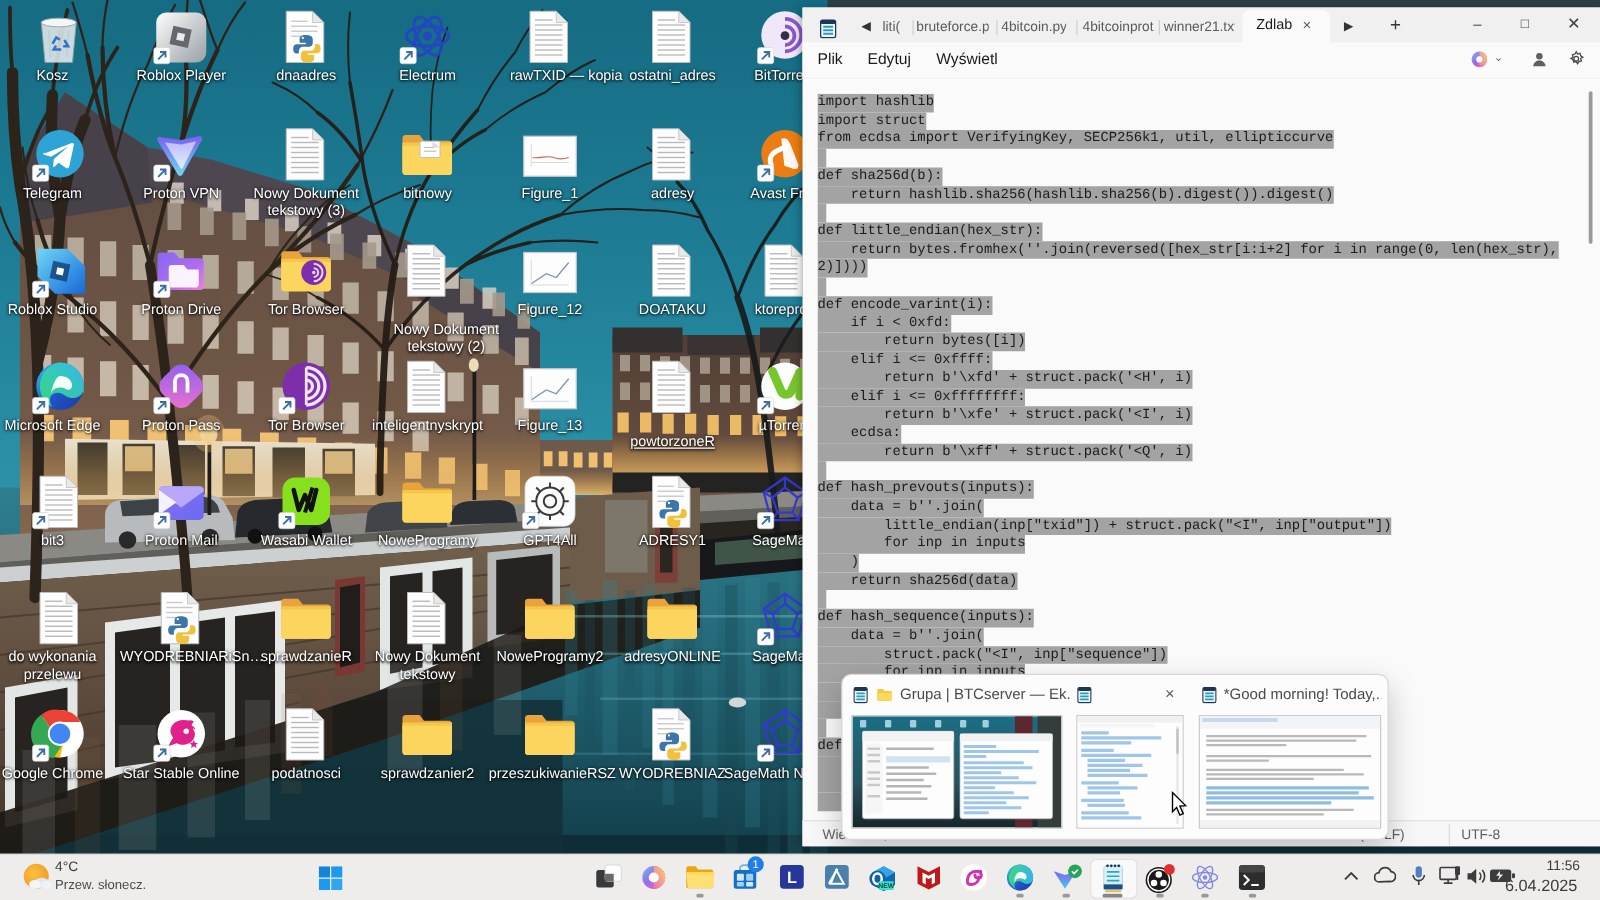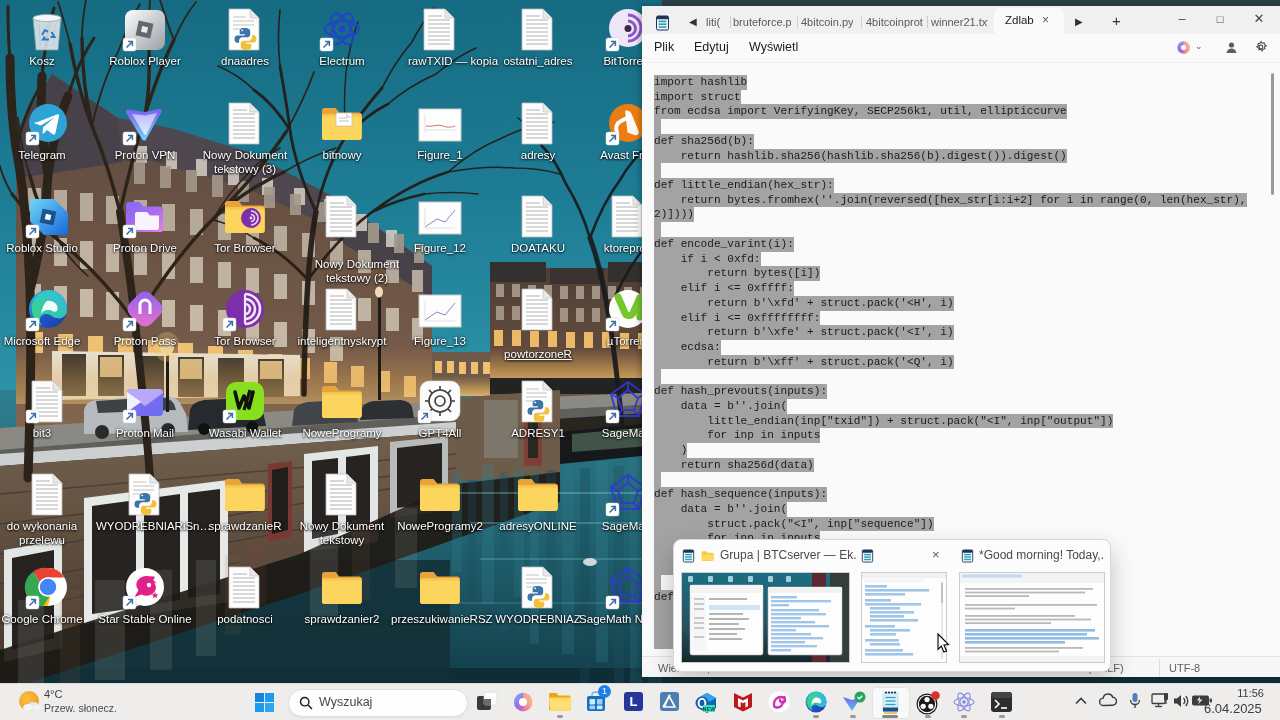--- a/index.html
+++ b/index.html
@@ -1016,27 +1016,20 @@
     <div class="tbtxt" style="left:44px;top:3.5px;font-size:11px;">4°C</div>
     <div class="tbtxt" style="left:44px;top:17.5px;font-size:10.5px;color:#4d4d4d;">Przew. słonecz.</div>
 
     <svg class="abs" style="left:255px;top:9px" width="19" height="19" viewBox="0 0 19 19">
         <rect x="0" y="0" width="9" height="9" fill="#1485d7"></rect>
         <rect x="10" y="0" width="9" height="9" fill="#1a9bf0"></rect>
         <rect x="0" y="10" width="9" height="9" fill="#1a9bf0"></rect>
         <rect x="10" y="10" width="9" height="9" fill="#30a6f2"></rect>
       </svg>
 
-    <div class="abs" style="left:288px;top:5px;width:178px;height:26px;background:#fdfdfd;border:1px solid #e2e1e0;border-radius:14px;box-shadow:0 1px 2px rgba(0,0,0,.06);">
-      <svg class="abs" style="left:10px;top:6px" width="14" height="14" viewBox="0 0 14 14" fill="none" stroke="#1b1b1b" stroke-width="1.4">
-          <circle cx="5.7" cy="5.7" r="4.2"></circle>
-          <line x1="9" y1="9" x2="13" y2="13"></line>
-        </svg>
-      <div class="tbtxt" style="left:30px;top:5px;font-size:12.5px;color:#454545;">Wyszukaj</div>
-    </div>
 
     <svg class="abs" style="left:476px;top:7px" width="22" height="22" viewBox="0 0 22 22">
         <rect x="1" y="5" width="14" height="14" rx="2" fill="#3a3a3a"></rect>
         <rect x="8" y="1" width="13" height="13" rx="2" fill="#fdfdfd" stroke="#cfcfcf" stroke-width=".6"></rect>
         <rect x="8" y="8" width="7" height="6" fill="#6b6b6b"></rect>
       </svg>
 
     <svg class="abs" style="left:512px;top:7px" width="22" height="22" viewBox="0 0 24 24">
         <circle cx="12" cy="12" r="10" fill="url(#cpg)"></circle>
         <path d="M12 2a10 10 0 0 1 10 10 10 10 0 0 1-10 10z" fill="url(#cpg2)"></path>

